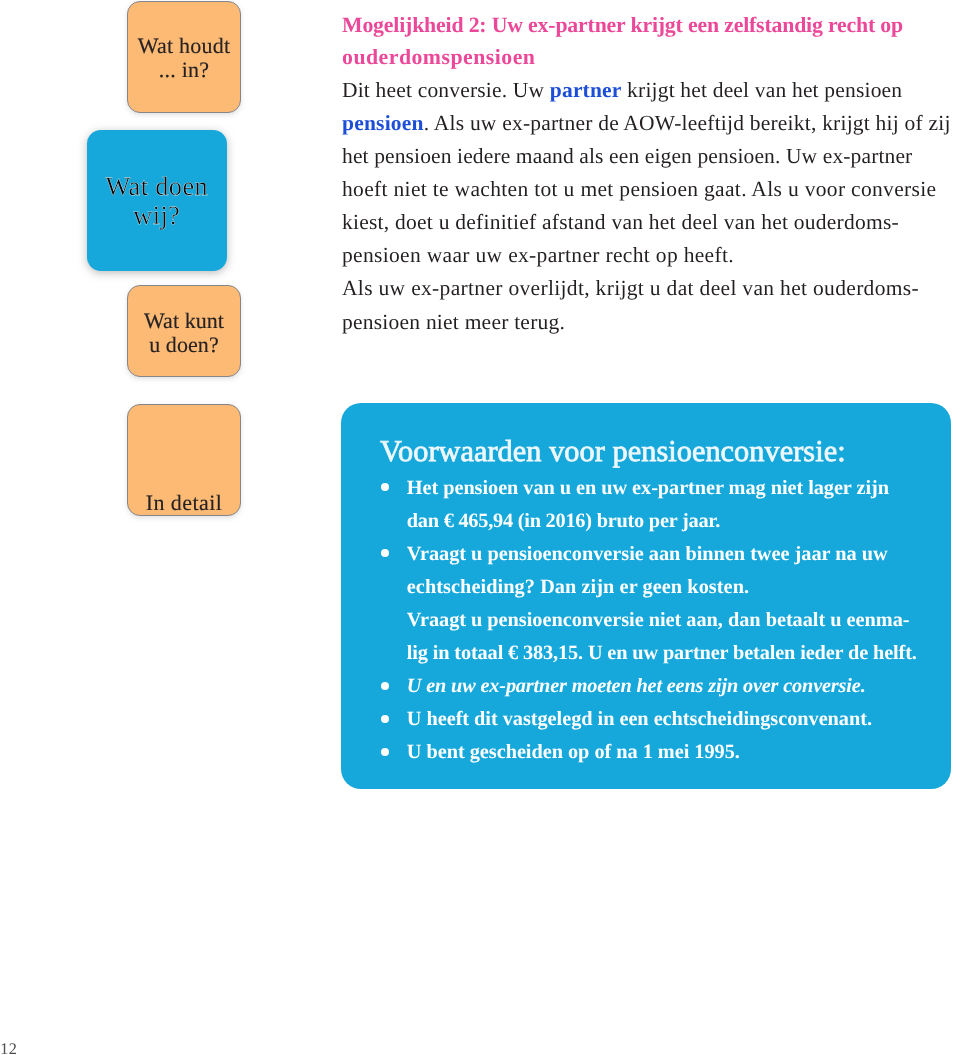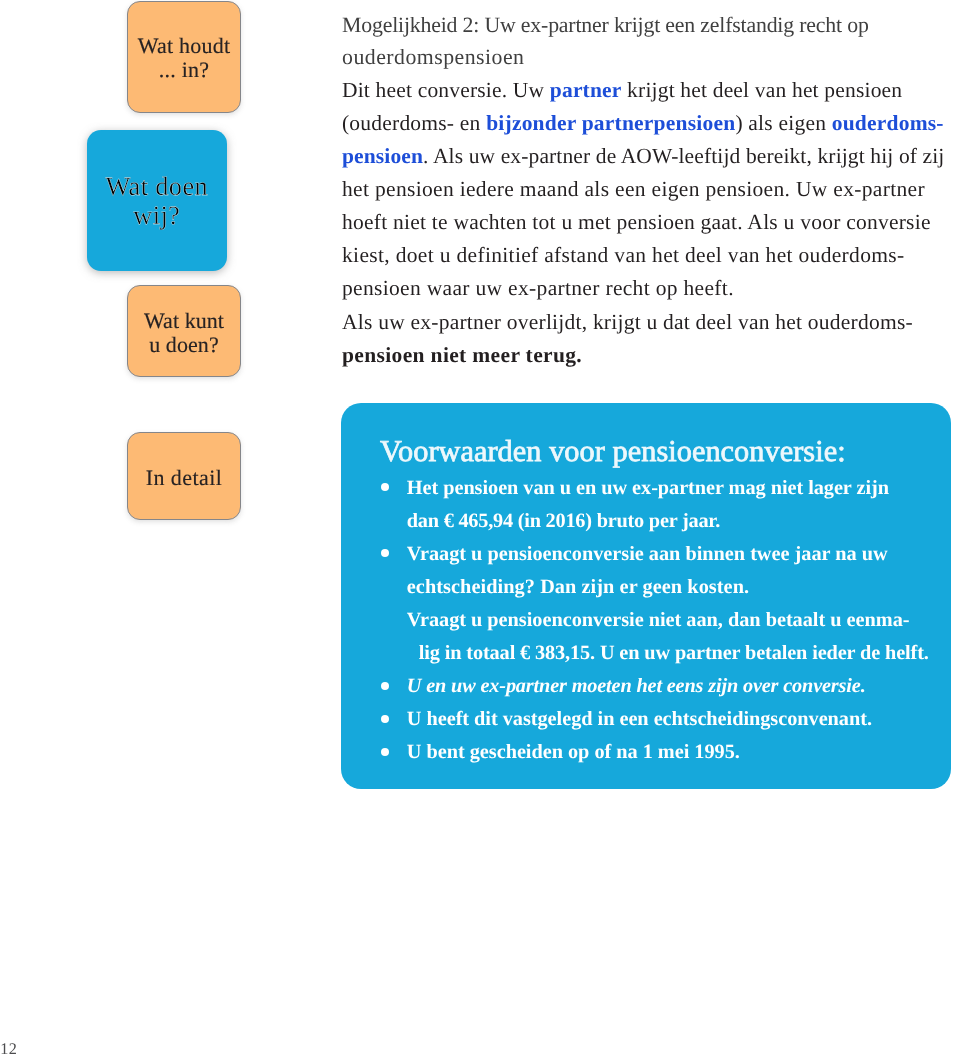--- a/index.html
+++ b/index.html
@@ -20,26 +20,26 @@
              letter-spacing:0.02px;-webkit-text-stroke:0.14px #262223;
              box-shadow:0 2px 5px rgba(120,120,120,.22);margin-left:28px;}
   .tab.active{left:86.5px;width:140.5px;border:0;border-radius:14px;
               background:#16a8db;color:#000000;font-size:26.4px;line-height:29px;
               letter-spacing:0.02px;-webkit-text-stroke:0.33px #ecf9fe;
               box-shadow:0 2px 8px rgba(120,120,120,.50);}
 
   #tab1{top:1.2px;height:112px;padding-top:2px;letter-spacing:0.22px;}
   #tab2{top:130.3px;height:140.5px;padding-top:1px;letter-spacing:0.36px;}
   #tab3{top:284.8px;height:92px;padding-top:4px;letter-spacing:0.07px;}
-  #tab4{top:432px;height:88px;padding-top:4px;letter-spacing:0.42px;}
+  #tab4{top:404px;height:112px;padding-top:4px;letter-spacing:0.42px;align-items:flex-end;}
 
   
   .article{position:absolute;left:342px;top:9.7px;width:612px;}
   .line{white-space:pre;color:#231f20;font-size:21.5px;letter-spacing:0.215px;height:33.04px;line-height:33.04px;}
-  .line.head{color:#404040;font-weight:normal;font-size:21.8px;letter-spacing:-0.21px;height:31.6px;line-height:31.6px;}
+  .line.head{color:#ec4899;font-weight:bold;font-size:21.8px;letter-spacing:-0.21px;height:31.6px;line-height:31.6px;}
   .line.head.last{height:33.0px;line-height:33.0px;}
   .line b.em{color:#1d4ed8;font-weight:bold;}
   
   .article > .line:nth-child(1){letter-spacing:-0.178px;}
   .article > .line:nth-child(2){letter-spacing:0.48px;}
   .article > .line:nth-child(3){letter-spacing:0.183px;}
   .article > .line:nth-child(4){letter-spacing:0.215px;}
   .article > .line:nth-child(5){letter-spacing:0.127px;}
   .article > .line:nth-child(6){letter-spacing:0.326px;}
   .article > .line:nth-child(7){letter-spacing:0.241px;}
@@ -61,21 +61,21 @@
   .bline{position:absolute;white-space:pre;color:#ffffff;font-weight:bold;
          font-size:20.3px;letter-spacing:-0.04px;line-height:33.06px;height:33.06px;}
 
 
   
   .bline.bl0{letter-spacing:-0.049px;}
   .bline.bl1{letter-spacing:-0.222px;}
   .bline.bl2{letter-spacing:-0.014px;}
   .bline.bl3{letter-spacing:0.063px;}
   .bline.bl4{letter-spacing:-0.019px;}
-  .bline.bl5{letter-spacing:-0.130px;margin-left:12px;}
+  .bline.bl5{letter-spacing:-0.130px;}
   .bline.bl6{letter-spacing:-0.160px;}
   .bline.bl7{letter-spacing:-0.034px;}
   .bline.bl8{letter-spacing:-0.027px;}
 
   .pageno{position:absolute;left:0.3px;top:1039px;color:#4c4c4e;
           font-size:16.2px;line-height:20px;white-space:pre;letter-spacing:0.35px;}
 </style>
 </head>
 <body>
 
@@ -94,21 +94,20 @@
 u doen?</span>
   </div>
   <div class="tab plain" id="tab4">
     <span class="lbl">In detail</span>
   </div>
 
   <div class="article" id="article">
       <div class="line head">Mogelijkheid 2: Uw ex-partner krijgt een zelfstandig recht op</div>
       <div class="line head last">ouderdomspensioen</div>
       <div class="line"><span>Dit heet conversie. Uw </span><b class="em">partner</b><span> krijgt het deel van het pensioen</span></div>
-      <div class="line"><span>(ouderdoms- en </span><b class="em">bijzonder partnerpensioen</b><span>) als eigen </span><b class="em">ouderdoms-</b></div>
       <div class="line"><b class="em">pensioen</b><span>. Als uw ex-partner de AOW-leeftijd bereikt, krijgt hij of zij</span></div>
       <div class="line"><span>het pensioen iedere maand als een eigen pensioen. Uw ex-partner</span></div>
       <div class="line"><span>hoeft niet te wachten tot u met pensioen gaat. Als u voor conversie</span></div>
       <div class="line"><span>kiest, doet u definitief afstand van het deel van het ouderdoms-</span></div>
       <div class="line"><span>pensioen waar uw ex-partner recht op heeft.</span></div>
       <div class="line"><span>Als uw ex-partner overlijdt, krijgt u dat deel van het ouderdoms-</span></div>
       <div class="line"><span>pensioen niet meer terug.</span></div>
     </div>
 
   <div class="panel"></div>

